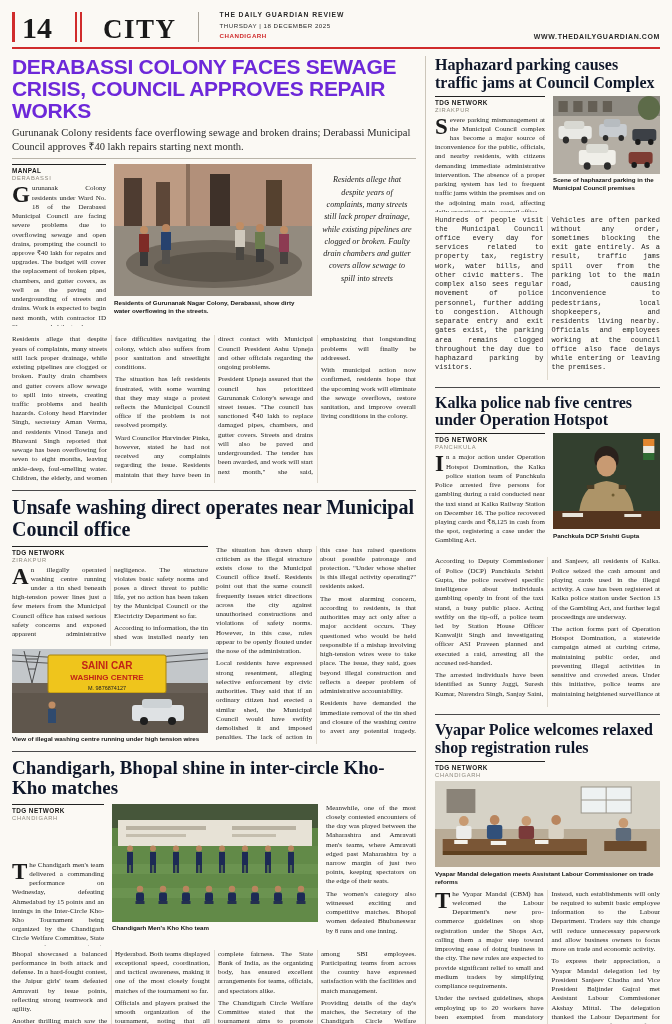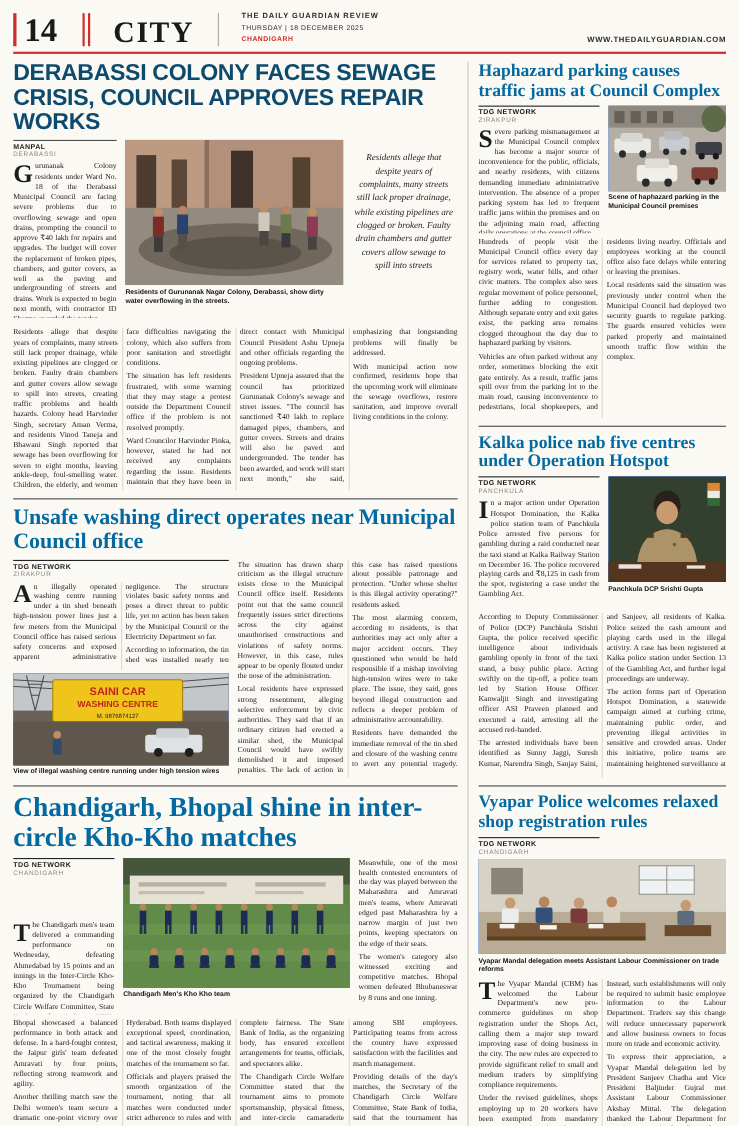--- a/index.html
+++ b/index.html
@@ -23,42 +23,42 @@
   
   .content { display:flex; gap:9px; }
   .col-left { width:404px; flex:none; }
   .v-rule { width:1px; background:#ccc6ba; flex:none; }
   .col-right { flex:1; min-width:0; }
   .story-rule { border:none; border-top:1px solid #4a4a4a; margin:7px 0 6px; }
   .row { display:flex; gap:8px; }
   .clip { overflow:hidden; }
 
   
-  .headline-main { font:800 21px/1.06 "Liberation Sans","DejaVu Sans",sans-serif; color:#0c4a6e; letter-spacing:-0.3px; }
+  .headline-main { font:800 21px/1.06 "Liberation Sans","DejaVu Sans",sans-serif; color:#6d28d9; letter-spacing:-0.3px; }
   .deck { font:400 10.5px/1.28 "Liberation Serif",serif; color:#2b2b2b; margin-top:4px; padding-bottom:5px; border-bottom:1px solid #b9b4a9; }
-  .headline-serif { font:700 20px/1.08 "Liberation Serif",serif; color:#0369a1; }
-  .headline-serif.md { font-size:25px; }
+  .headline-serif { font:700 20px/1.08 "Liberation Serif",serif; color:#0f172a; }
+  .headline-serif.md { font-size:19px; }
   .headline-serif.sm { font-size:16px; line-height:1.12; }
 
   
   .byline { font-family:"Liberation Sans",sans-serif; border-top:1.5px solid #222; padding-top:2px; margin-bottom:3px; }
   .byline .name { display:block; font-weight:700; font-size:6.4px; letter-spacing:0.4px; }
   .byline .place { display:block; font-size:5.8px; color:#8d887d; letter-spacing:0.7px; margin-top:1px; }
 
   
   .bodytext { font-size:7px; line-height:1.32; text-align:justify; color:#1c1c1c; }
   .para { margin-bottom:3px; }
   .dropcap::first-letter { float:left; font:700 23px/0.78 "Liberation Serif",serif; padding:2px 2px 0 0; }
   .cols-2 { column-count:2; column-gap:8px; column-rule:1px solid #ded8cc; column-fill:auto; }
   .cols-4 { column-count:4; column-gap:8px; column-rule:1px solid #ded8cc; column-fill:auto; }
 
   .pullquote { font:italic 400 8.2px/1.5 "Liberation Serif",serif; text-align:center; color:#1a1a1a; padding:10px 2px 0; }
 
   figure { display:block; }
-  .img { background:#3b82f6; line-height:0; }
+  .img { background:#c2410c; line-height:0; }
   figcaption { font:700 6.2px/1.3 "Liberation Sans",sans-serif; color:#141414; padding-top:2.5px; }
 </style>
 </head>
 <body>
 
 <div class="page">
 
   <header class="masthead">
     <div class="mast-left">
       <div class="pagenum">14</div>
@@ -74,20 +74,21 @@
     <div class="website">WWW.THEDAILYGUARDIAN.COM</div>
   </header>
   <div class="red-rule"></div>
 
   <main class="content">
 
     <section class="col-left">
 
       <article>
         <h1 class="headline-main">DERABASSI COLONY FACES SEWAGE CRISIS, COUNCIL APPROVES REPAIR WORKS</h1>
+        <p class="deck">Gurunanak Colony residents face overflowing sewage and broken drains; Derabassi Municipal Council approves ₹40 lakh repairs starting next month.</p>
         <div class="row" style="margin-top:5px; height:166px; overflow:hidden;">
           <div style="width:94px; flex:none;">
             <div class="byline">
               <span class="name">MANPAL</span>
               <span class="place">DERABASSI</span>
             </div>
             <div class="bodytext dropcap clip" style="height:142px;">Gurunanak Colony residents under Ward No. 18 of the Derabassi Municipal Council are facing severe problems due to overflowing sewage and open drains, prompting the council to approve ₹40 lakh for repairs and upgrades. The budget will cover the replacement of broken pipes, chambers, and gutter covers, as well as the paving and undergrounding of streets and drains. Work is expected to begin next month, with contractor ID Sharma awarded the tender.</div>
           </div>
           <figure style="width:198px; flex:none;">
             <div class="img">
@@ -129,21 +130,21 @@
                     <rect x="166" y="88" width="8" height="12" fill="#474340"></rect>
                   </g>
               </svg>
             </div>
             <figcaption>Residents of Gurunanak Nagar Colony, Derabassi, show dirty water overflowing in the streets.</figcaption>
           </figure>
           <div class="pullquote" style="width:94px; flex:none;">Residents allege that despite years of complaints, many streets still lack proper drainage, while existing pipelines are clogged or broken. Faulty drain chambers and gutter covers allow sewage to spill into streets</div>
         </div>
         <div class="bodytext cols-4 clip" style="height:148px; margin-top:5px;">
             <p class="para">Residents allege that despite years of complaints, many streets still lack proper drainage, while existing pipelines are clogged or broken. Faulty drain chambers and gutter covers allow sewage to spill into streets, creating traffic problems and health hazards. Colony head Harvinder Singh, secretary Aman Verma, and residents Vinod Taneja and Bhawani Singh reported that sewage has been overflowing for seven to eight months, leaving ankle-deep, foul-smelling water. Children, the elderly, and women face difficulties navigating the colony, which also suffers from poor sanitation and streetlight conditions.</p>
-            <p class="para">The situation has left residents frustrated, with some warning that they may stage a protest outside the Department Council office if the problem is not resolved promptly.</p>
+            <p class="para">The situation has left residents frustrated, with some warning that they may stage a protest reflects the Municipal Council office if the problem is not resolved promptly.</p>
             <p class="para">Ward Councilor Harvinder Pinka, however, stated he had not received any complaints regarding the issue. Residents maintain that they have been in direct contact with Municipal Council President Ashu Upneja and other officials regarding the ongoing problems.</p>
             <p class="para">President Upneja assured that the council has prioritized Gurunanak Colony's sewage and street issues. "The council has sanctioned ₹40 lakh to replace damaged pipes, chambers, and gutter covers. Streets and drains will also be paved and undergrounded. The tender has been awarded, and work will start next month," she said, emphasizing that longstanding problems will finally be addressed.</p>
             <p class="para">With municipal action now confirmed, residents hope that the upcoming work will eliminate the sewage overflows, restore sanitation, and improve overall living conditions in the colony.</p>
           </div>
       </article>
 
       <hr class="story-rule">
 
       <article>
         <h2 class="headline-serif">Unsafe washing direct operates near Municipal Council office</h2>
@@ -246,26 +247,26 @@
                   <use href="#pcrouch" x="97" y="82"></use>
                   <use href="#pcrouch" x="120" y="82"></use>
                   <use href="#pcrouch" x="143" y="82"></use>
                   <use href="#pcrouch" x="166" y="82"></use>
                   <use href="#pcrouch" x="189" y="82"></use>
               </svg>
             </div>
             <figcaption>Chandigarh Men's Kho Kho team</figcaption>
           </figure>
           <div class="bodytext clip" style="flex:1;">
-              <p class="para">Meanwhile, one of the most health contested encounters of the day was played between the Maharashtra and Amravati men's teams, where Amravati edged past Maharashtra by a narrow margin of just two points, keeping spectators on the edge of their seats.</p>
+              <p class="para">Meanwhile, one of the most closely contested encounters of the day was played between the Maharashtra and Amravati men's teams, where Amravati edged past Maharashtra by a narrow margin of just two points, keeping spectators on the edge of their seats.</p>
               <p class="para">The women's category also witnessed exciting and competitive matches. Bhopal women defeated Bhubaneswar by 8 runs and one inning.</p>
             </div>
         </div>
         <div class="bodytext cols-4 clip" style="height:102px; margin-top:4px;">
-            <p class="para">Bhopal showcased a balanced performance in both attack and defense. In a hard-fought contest, the Jaipur girls' team defeated Amravati by four points, reflecting strong teamwork and agility.</p>
+            <p class="para">Bhopal showcased a balanced performance in both attack and defense. In a hard-fought contest, the Jaipur girls' team defeated Amravati by issue points, reflecting strong teamwork and agility.</p>
             <p class="para">Another thrilling match saw the Delhi women's team secure a dramatic one-point victory over Hyderabad. Both teams displayed exceptional speed, coordination, and tactical awareness, making it one of the most closely fought matches of the tournament so far.</p>
             <p class="para">Officials and players praised the smooth organization of the tournament, noting that all matches were conducted under strict adherence to rules and with complete fairness. The State Bank of India, as the organizing body, has ensured excellent arrangements for teams, officials, and spectators alike.</p>
             <p class="para">The Chandigarh Circle Welfare Committee stated that the tournament aims to promote sportsmanship, physical fitness, and inter-circle camaraderie among SBI employees. Participating teams from across the country have expressed satisfaction with the facilities and match management.</p>
             <p class="para">Providing details of the day's matches, the Secretary of the Chandigarh Circle Welfare Committee, State Bank of India, said that the tournament has received an enthusiastic response and competitive spirit from all teams. He added that such sporting events help strengthen unity and encourage active participation among employees.</p>
           </div>
       </article>
 
     </section>
 
     <div class="v-rule"></div>
@@ -320,21 +321,21 @@
                 <g>
                     <rect x="82" y="56" width="26" height="12" rx="3" fill="#7e3c33"></rect>
                     <circle cx="88" cy="69" r="3" fill="#191919"></circle>
                     <circle cx="102" cy="69" r="3" fill="#191919"></circle>
                   </g>
               </svg>
             </div>
             <figcaption>Scene of haphazard parking in the Municipal Council premises</figcaption>
           </figure>
         </div>
-        <div class="bodytext cols-2 clip" style="height:164px; margin-top:4px;">
+        <div class="bodytext cols-2 clip" style="height:164px; margin-top:4px;font-family:Liberation Mono, monospace;">
             <p class="para">Hundreds of people visit the Municipal Council office every day for services related to property tax, registry work, water bills, and other civic matters. The complex also sees regular movement of police personnel, further adding to congestion. Although separate entry and exit gates exist, the parking area remains clogged throughout the day due to haphazard parking by visitors.</p>
             <p class="para">Vehicles are often parked without any order, sometimes blocking the exit gate entirely. As a result, traffic jams spill over from the parking lot to the main road, causing inconvenience to pedestrians, local shopkeepers, and residents living nearby. Officials and employees working at the council office also face delays while entering or leaving the premises.</p>
             <p class="para">Local residents said the situation was previously under control when the Municipal Council had deployed two security guards to regulate parking. The guards ensured vehicles were parked properly and maintained smooth traffic flow within the complex.</p>
           </div>
       </article>
 
       <hr class="story-rule">
 
       <article>
         <h2 class="headline-serif sm">Kalka police nab five centres under Operation Hotspot</h2>

